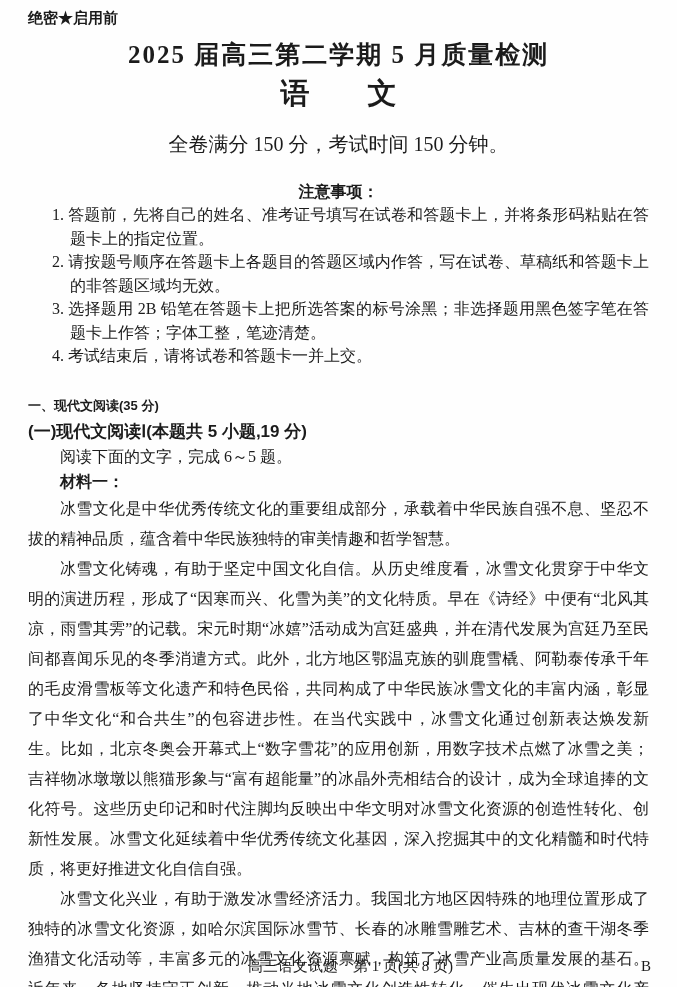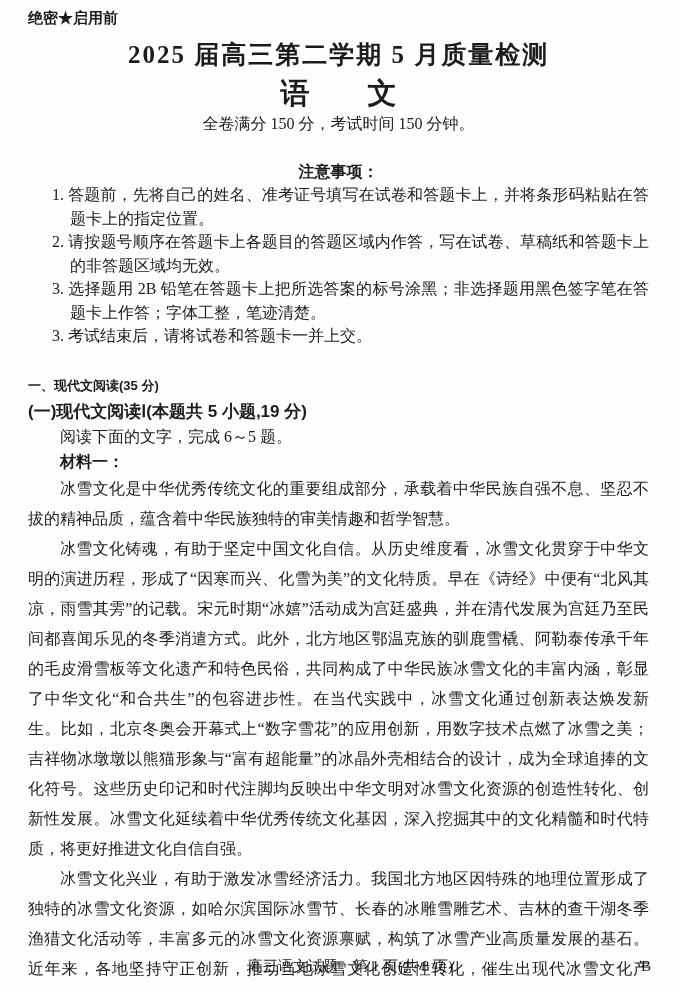--- a/index.html
+++ b/index.html
@@ -35,23 +35,23 @@
   }
   .subject-title {
     margin-top: 7px;
     text-align: center;
     font-family: "Liberation Serif", serif;
     font-weight: bold;
     font-size: 29px;
     line-height: 32px;
   }
   .exam-info {
-    margin-top: 4px;
+    margin-top: 24px;
     text-align: center;
-    font-size: 16px;
+    font-size: 20px;
     line-height: 22px;
   }
   .notes-heading {
     margin-top: 26px;
     font-family: "Liberation Sans", sans-serif;
     font-weight: bold;
     font-size: 16px;
     line-height: 22px;
     text-align: center;
   }
@@ -123,21 +123,21 @@
 
   <div class="subject-title">语　　文</div>
 
   <div class="exam-info">全卷满分 150 分，考试时间 150 分钟。</div>
 
   <div class="notes-heading">注意事项：</div>
 
   <div class="note-item">1. 答题前，先将自己的姓名、准考证号填写在试卷和答题卡上，并将条形码粘贴在答题卡上的指定位置。</div>
   <div class="note-item">2. 请按题号顺序在答题卡上各题目的答题区域内作答，写在试卷、草稿纸和答题卡上的非答题区域均无效。</div>
   <div class="note-item">3. 选择题用 2B 铅笔在答题卡上把所选答案的标号涂黑；非选择题用黑色签字笔在答题卡上作答；字体工整，笔迹清楚。</div>
-  <div class="note-item">3. 考试结束后，请将试卷和答题卡一并上交。</div>
+  <div class="note-item">4. 考试结束后，请将试卷和答题卡一并上交。</div>
 
   <div class="section-heading">一、现代文阅读(35 分)</div>
 
   <div class="subsection-heading">(一)现代文阅读Ⅰ(本题共 5 小题,19 分)</div>
 
   <div class="instruction">阅读下面的文字，完成 6～5 题。</div>
 
   <div class="material-label">材料一：</div>
 
   <p class="para">冰雪文化是中华优秀传统文化的重要组成部分，承载着中华民族自强不息、坚忍不拔的精神品质，蕴含着中华民族独特的审美情趣和哲学智慧。</p>

